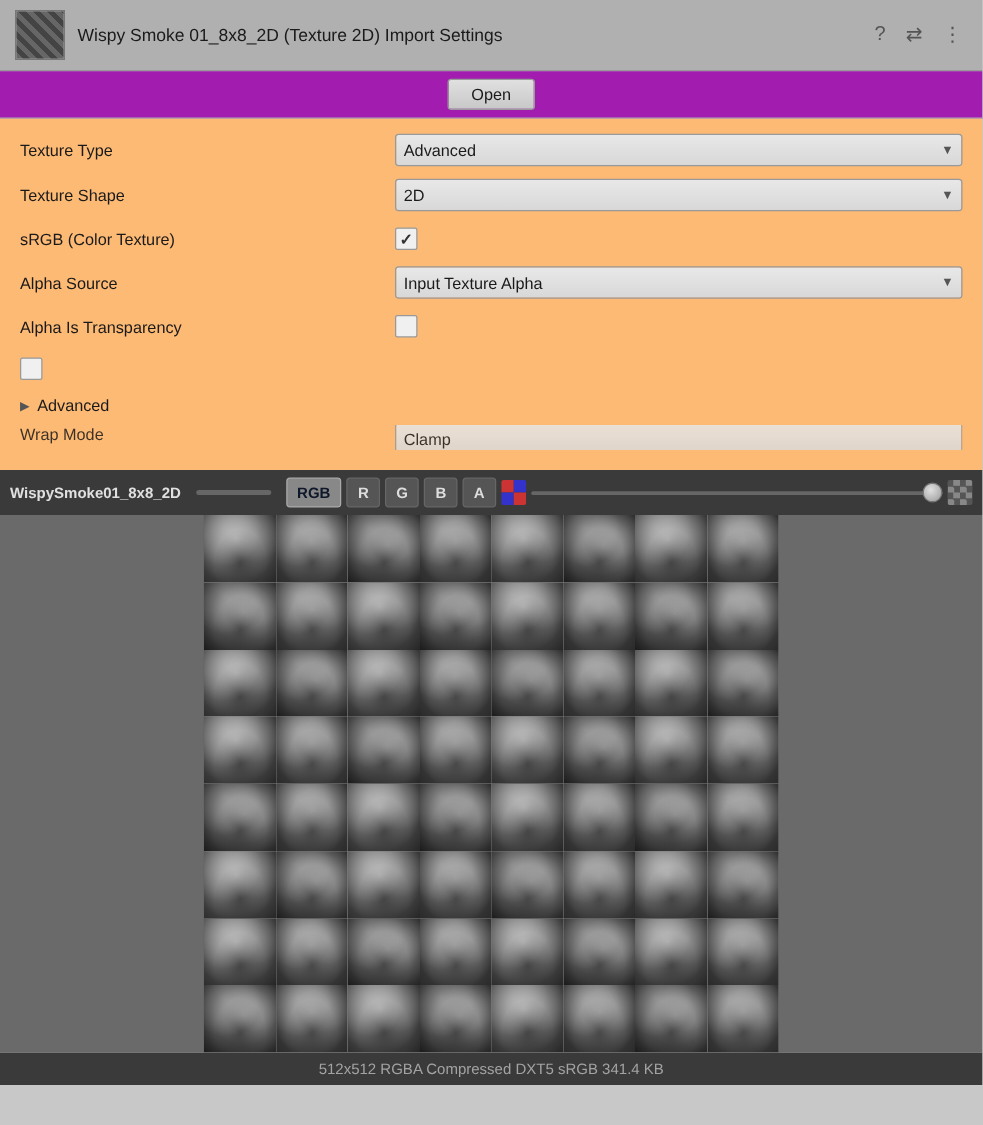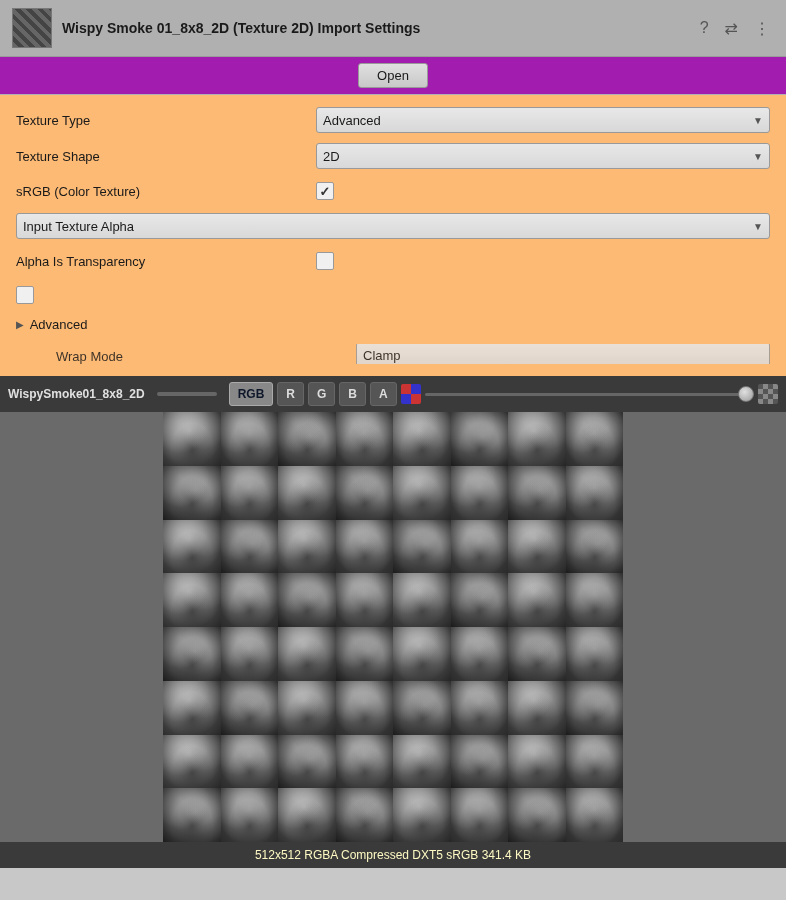--- a/index.html
+++ b/index.html
@@ -43,21 +43,21 @@
       width: 100%;
       height: 100%;
       background: repeating-linear-gradient(
         45deg,
         #666 0px, #666 4px,
         #444 4px, #444 8px
       );
     }
     .title-text {
       font-size: 14px;
-      font-weight: 700;
+      font-weight: 400;
       color: #1a1a1a;
     }
     .title-icons {
       display: flex;
       align-items: center;
       gap: 8px;
     }
     .title-icon-btn {
       background: none;
       border: none;
@@ -160,25 +160,24 @@
     }
     .advanced-label {
       font-size: 13px;
       color: #1a1a1a;
       font-weight: 500;
     }
 
     
     .wrap-row-partial {
       display: flex;
-      align-items: flex-end;
+      align-items: flex-start;
       height: 24px;
       overflow: hidden;
       opacity: 0.85;
-      margin-left: 40px;
     }
     .wrap-label-partial {
       width: 300px;
       flex-shrink: 0;
       font-size: 13px;
       color: #1a1a1a;
       overflow: hidden;
     }
     .wrap-control-partial {
       flex: 1;
@@ -319,21 +318,21 @@
     .smoke-cell:nth-child(odd)::before {
       background: radial-gradient(ellipse at 45% 35%, #c0c0c0 0%, #909090 30%, #606060 55%, #3a3a3a 75%, #252525 100%);
     }
     .smoke-cell:nth-child(3n)::before {
       background: radial-gradient(ellipse at 55% 45%, #aaaaaa 0%, #808080 35%, #505050 58%, #2f2f2f 80%, #1a1a1a 100%);
     }
 
     
     .status-bar {
       background: #3a3a3a;
-      color: #fef9c3;
+      color: #a3a3a3;
       text-align: center;
       padding: 6px;
       font-size: 12px;
     }
 
     
     .channel-color-icon {
       width: 20px;
       height: 20px;
       border-radius: 2px;
@@ -393,20 +392,21 @@
     </div>
 
     <div class="field-row">
       <div class="field-label">sRGB (Color Texture)</div>
       <div class="field-control">
         <div class="checkbox-custom checked"></div>
       </div>
     </div>
 
     <div class="field-row">
+      <div class="field-label">Alpha Source</div>
       <div class="field-control">
         <div class="dropdown">
           <span>Input Texture Alpha</span>
           <span class="dropdown-arrow">▼</span>
         </div>
       </div>
     </div>
 
     <div class="field-row">
       <div class="field-label">Alpha Is Transparency</div>

